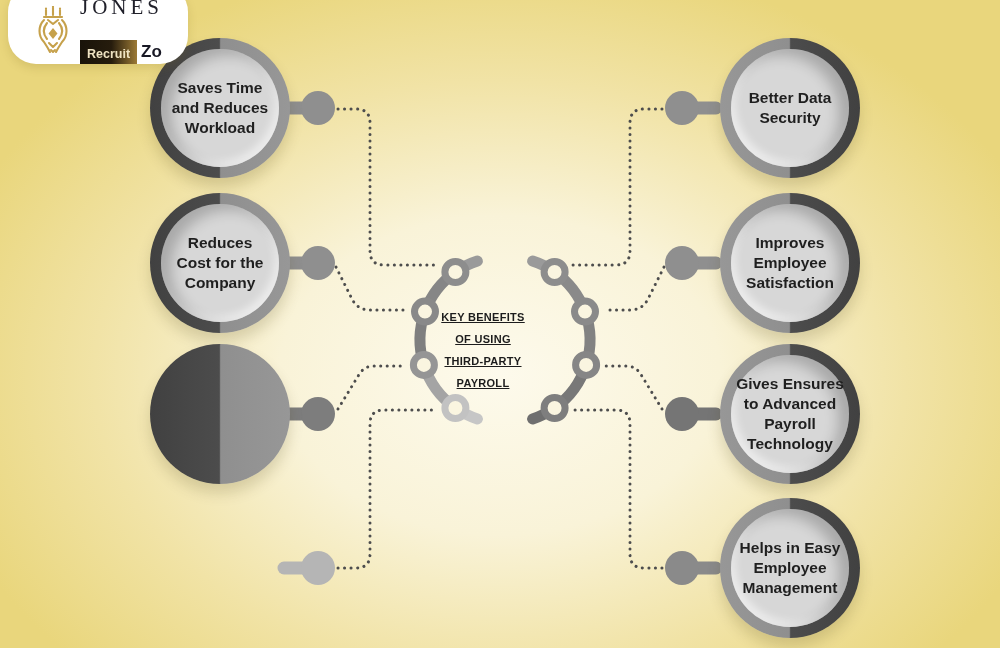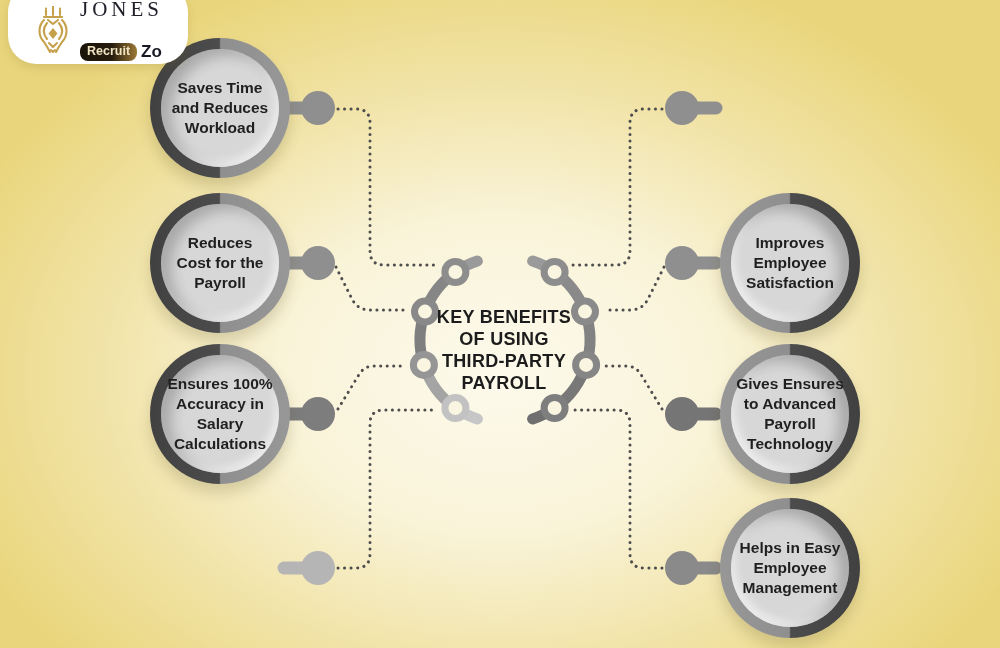--- a/index.html
+++ b/index.html
@@ -21,21 +21,21 @@
   }
   .logo-text{display:flex;flex-direction:column;align-items:flex-start;gap:20px;}
   .brand-name{
     font-family:"Liberation Serif", serif;font-size:21px;font-weight:400;
     letter-spacing:4px;color:#20202a;line-height:22px;
   }
   .badge-row{display:flex;align-items:center;margin-top:2px;}
   .badge-primary{
     background:linear-gradient(90deg,#191309 0%, #261c0d 55%, #9c7a36 100%);
     color:#efe3c2;font-size:12.5px;font-weight:700;
-    padding:2px 7px 3px 7px;border-radius:8px;line-height:13px;
+    padding:8px 7px 3px 7px;border-radius:0;line-height:13px;
   }
   .badge-secondary{
     color:#181824;font-size:17px;font-weight:800;margin-left:4px;
   }
 
   
   .bubble{position:absolute;width:140px;height:140px;}
   .bubble .ring{
     position:absolute;inset:0;border-radius:50%;
     box-shadow:0 9px 14px rgba(70,60,10,0.18);
@@ -68,24 +68,24 @@
   .pos-l2{left:150px;top:193px;}
   .pos-l3{left:150px;top:344px;}
   .pos-l4{left:150px;top:498px;}
   .pos-r1{left:720px;top:38px;}
   .pos-r2{left:720px;top:193px;}
   .pos-r3{left:720px;top:344px;}
   .pos-r4{left:720px;top:498px;text-decoration:underline;}
 
   
   .center-title{
-    position:absolute;left:423px;top:306px;width:162px;
+    position:absolute;left:402px;top:306px;width:162px;
     text-align:center;white-space:pre-line;
-    font-size:18px;line-height:22px;font-weight:800;
-    letter-spacing:0.3px;color:#1c1c1c;
+    font-size:11px;line-height:22px;font-weight:800;
+    letter-spacing:0.3px;color:#1c1c1c;text-decoration:underline;
   }
 </style>
 </head>
 <body>
 
 <div class="canvas">
 
   <svg class="layer" viewBox="0 0 1000 648">
 
     <g fill="none" stroke="#4d4d4d" stroke-width="3" stroke-linecap="round" stroke-dasharray="0.1 6.4">
@@ -168,30 +168,31 @@
       <div class="bubble-label">Saves Time
 and Reduces
 Workload</div>
     </div>
   </div>
   <div class="bubble side-left pos-l2">
     <div class="ring"></div>
     <div class="inner">
       <div class="bubble-label">Reduces
 Cost for the
-Payroll</div>
+Company</div>
     </div>
   </div>
   <div class="bubble side-left pos-l3">
     <div class="ring"></div>
-    <div class="inner">
-      <div class="bubble-label">Ensures 100%
-Accuracy in
-Salary
-Calculations</div>
+  </div>
+  <div class="bubble side-right pos-r1">
+    <div class="ring"></div>
+    <div class="inner">
+      <div class="bubble-label">Better Data
+Security</div>
     </div>
   </div>
   <div class="bubble side-right pos-r2">
     <div class="ring"></div>
     <div class="inner">
       <div class="bubble-label">Improves
 Employee
 Satisfaction</div>
     </div>
   </div>

